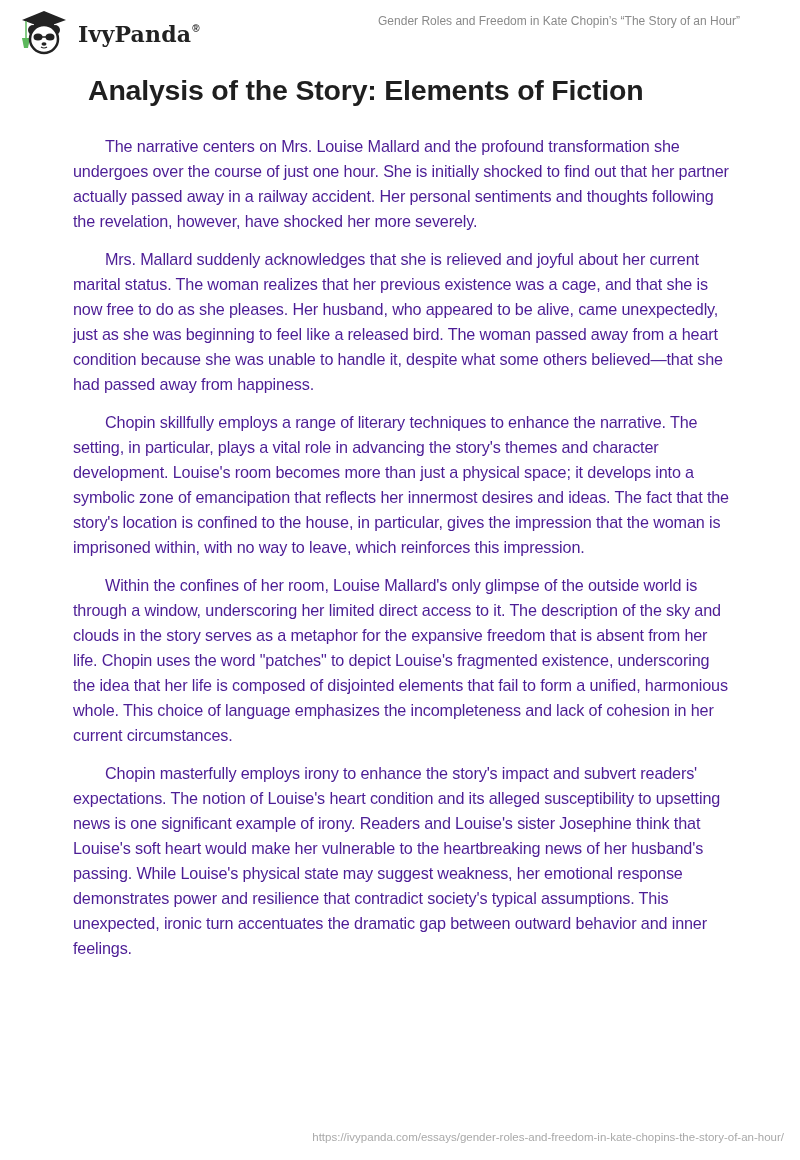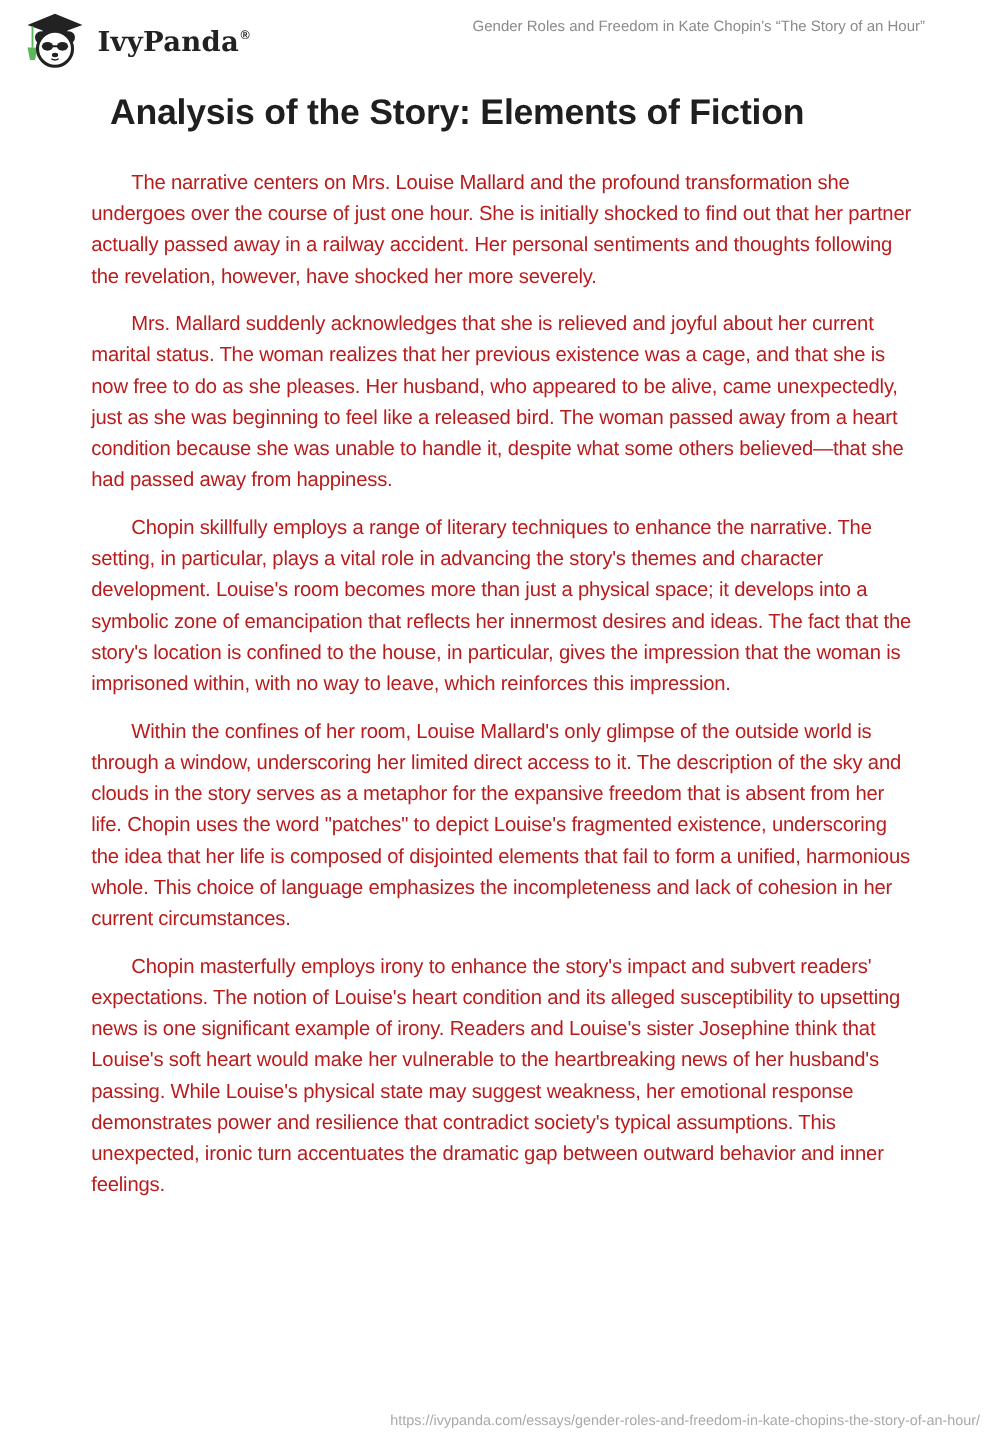--- a/index.html
+++ b/index.html
@@ -69,21 +69,21 @@
     }
     .content {
       position: absolute;
       left: 73px;
       top: 134px;
       width: 660px;
     }
     .content p {
       font-size: 16.2px;
       line-height: 25px;
-      color: #b91c1c;
+      color: #4c1d95;
       text-indent: 32px;
       margin-bottom: 13px;
       letter-spacing: -0.15px;
     }
     .footer-url {
       position: absolute;
       right: 16px;
       top: 1131px;
       font-size: 11.5px;
       color: #a9a9a9;

